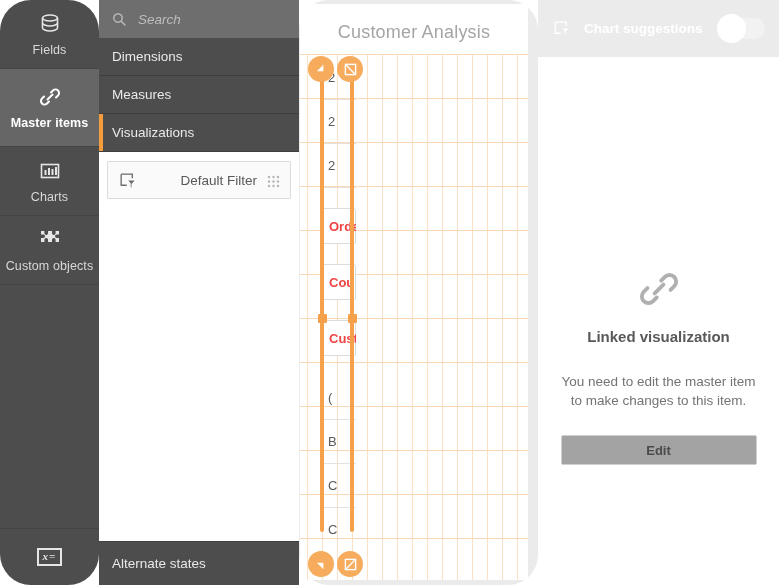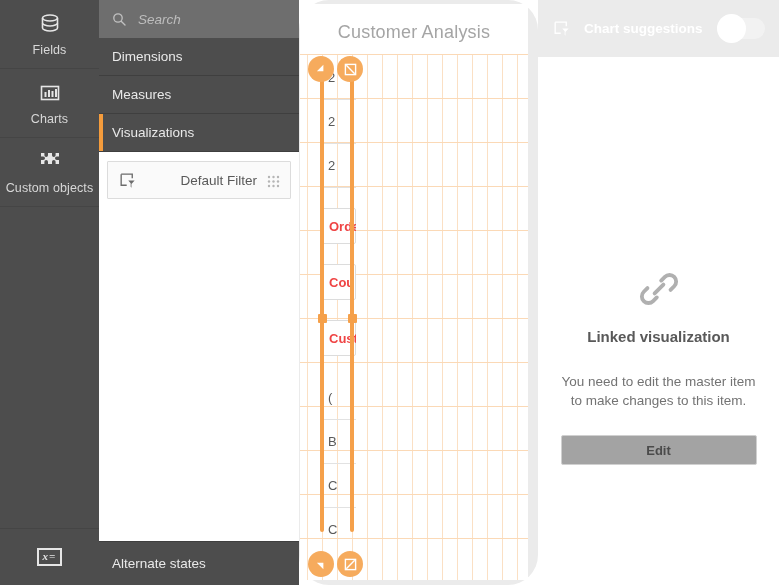--- a/index.html
+++ b/index.html
@@ -9,20 +9,21 @@
     background:#ffffff;
     -webkit-font-smoothing: antialiased;
   }
   .app { position:relative; width:779px; height:585px; display:flex; }
 
   
   .rail {
     width:99px; height:585px; background:#4d4d4d;
     display:flex; flex-direction:column; flex:0 0 99px;
     position:relative;
+    border-radius:31px;
   }
   .rail-item {
     height:69px; display:flex; flex-direction:column;
     align-items:center; justify-content:center; gap:7px;
     color:#d8d8d8; font-size:12.5px; cursor:pointer;
     border-bottom:1px solid #454545;
     user-select:none;
   }
   .rail-item.tall { height:78px; }
   .rail-item .r-label { letter-spacing:0.1px; }
@@ -188,20 +189,30 @@
       <span class="r-ico">
         <svg viewBox="0 0 24 24" fill="none" stroke="#e6e6e6" stroke-width="1.6">
           <ellipse cx="12" cy="6" rx="7.5" ry="3"></ellipse>
           <path d="M4.5 6v5c0 1.6 3.4 3 7.5 3s7.5-1.4 7.5-3V6"></path>
           <path d="M4.5 11v5c0 1.6 3.4 3 7.5 3s7.5-1.4 7.5-3v-5"></path>
         </svg>
       </span>
       <span class="r-label">Fields</span>
     </div>
 
+    <div class="rail-item tall active">
+      <span class="r-ico">
+        <svg viewBox="0 0 24 24" fill="none" stroke="#ffffff" stroke-width="2" stroke-linecap="round">
+          <path d="M9.5 14.5 14.5 9.5"></path>
+          <path d="M13 7.5l2-2a3.5 3.5 0 0 1 5 5l-2 2"></path>
+          <path d="M11 16.5l-2 2a3.5 3.5 0 0 1-5-5l2-2"></path>
+        </svg>
+      </span>
+      <span class="r-label">Master items</span>
+    </div>
 
     <div class="rail-item">
       <span class="r-ico">
         <svg viewBox="0 0 24 24" fill="none" stroke="#e6e6e6" stroke-width="1.6">
           <rect x="3.5" y="5.5" width="17" height="13"></rect>
           <rect x="6.5" y="11" width="2" height="5" fill="#e6e6e6" stroke="none"></rect>
           <rect x="10" y="9" width="2" height="7" fill="#e6e6e6" stroke="none"></rect>
           <rect x="13.5" y="10" width="2" height="6" fill="#e6e6e6" stroke="none"></rect>
           <rect x="17" y="8" width="2" height="8" fill="#e6e6e6" stroke="none"></rect>
         </svg>

